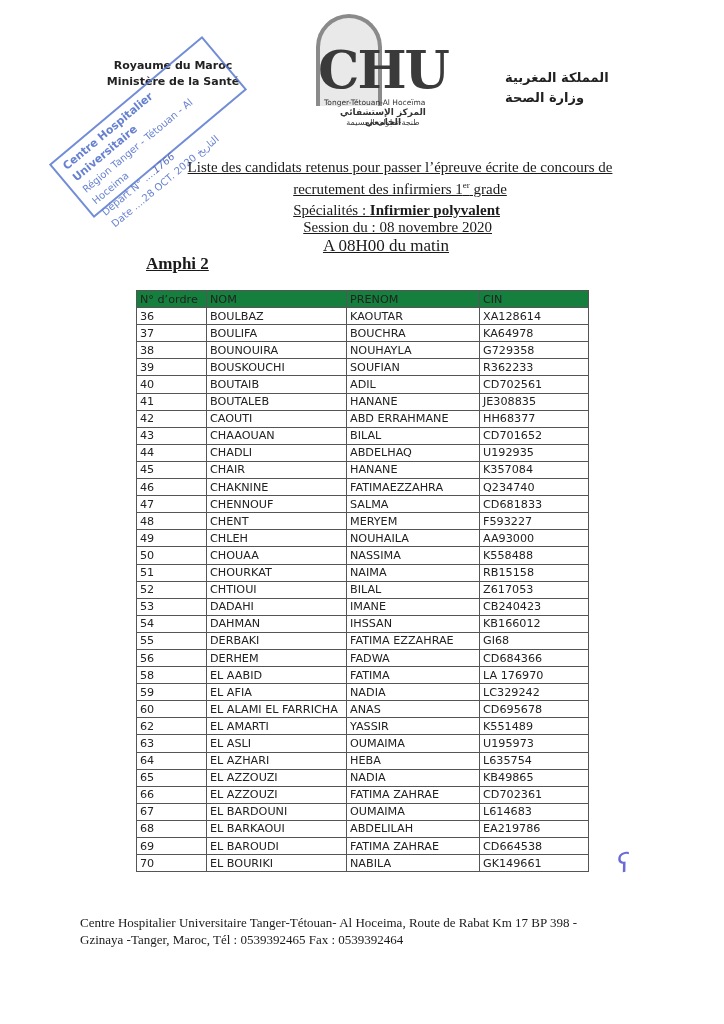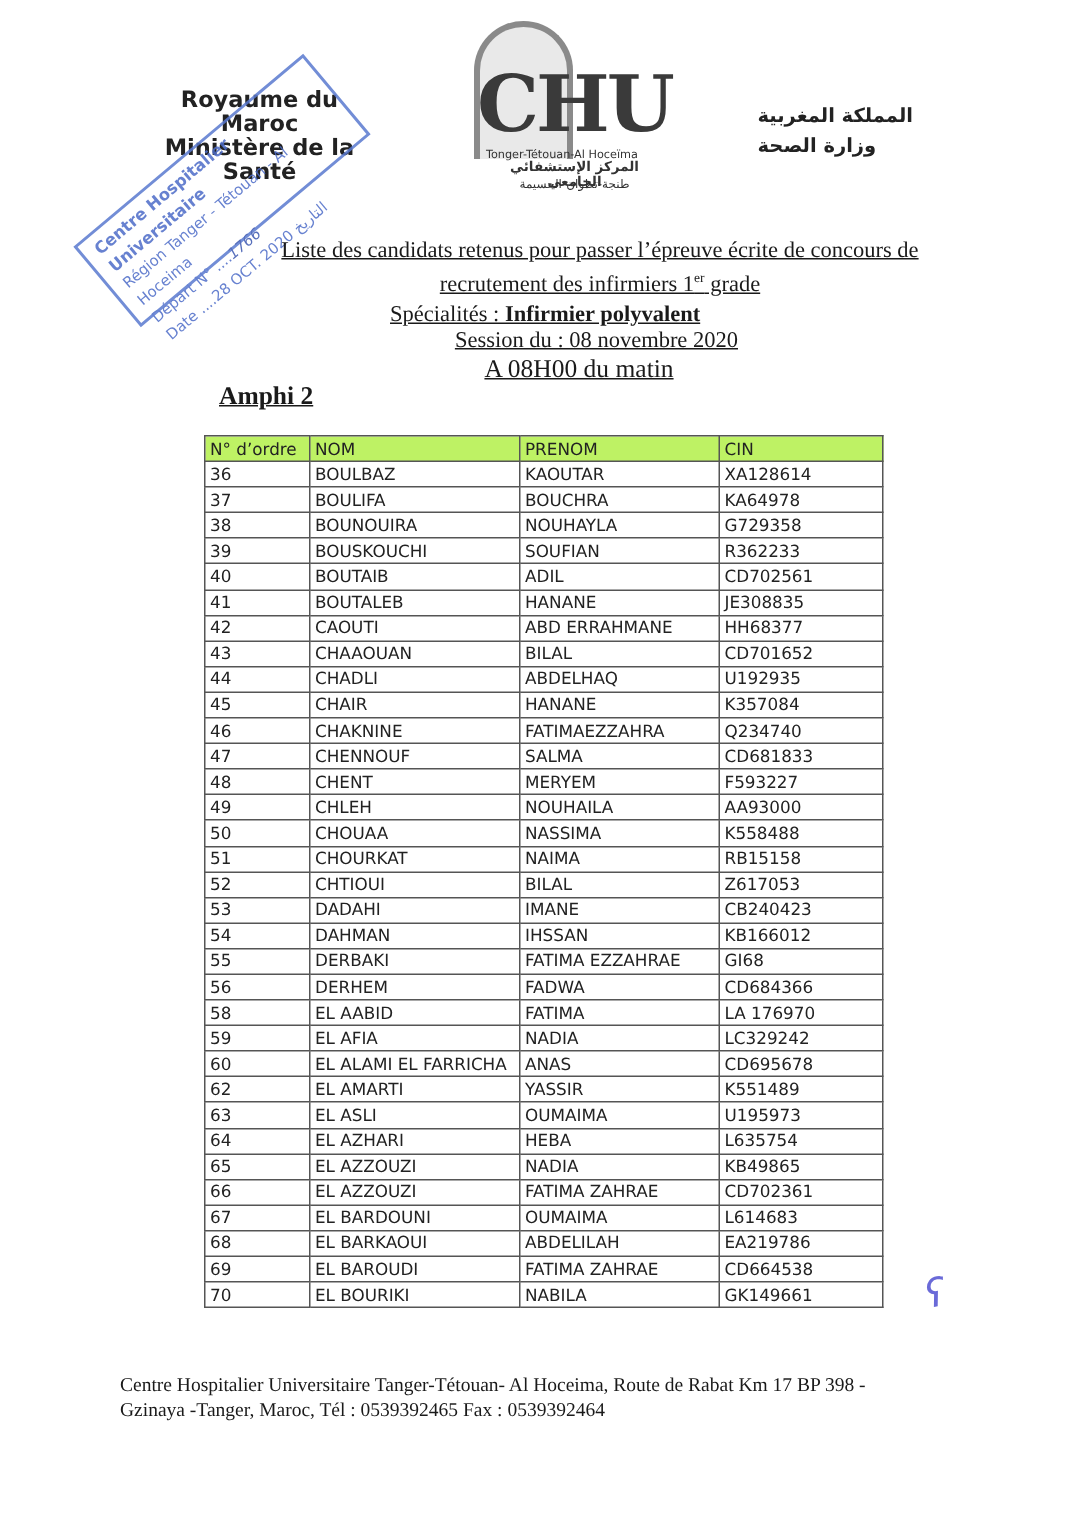--- a/index.html
+++ b/index.html
@@ -3,21 +3,21 @@
 <meta charset="utf-8">
 <style>
   html, body { margin: 0; padding: 0; }
   body {
     width: 724px; height: 1024px; background: #ffffff; position: relative; overflow: hidden;
     font-family: "Liberation Serif", serif; color: #1a1a1a;
   }
   .abs { position: absolute; }
   .left-header {
     left: 98px; top: 58px; width: 150px; text-align: center;
-    font-family: "DejaVu Sans", sans-serif; font-weight: bold; font-size: 15px; line-height: 16px; color: #222;
+    font-family: "DejaVu Sans", sans-serif; font-weight: bold; font-size: 11px; line-height: 16px; color: #222;
   }
   .right-header {
     left: 505px; top: 68px; width: 120px; text-align: left; direction: rtl;
     font-family: "DejaVu Sans", sans-serif; font-weight: bold; font-size: 13px; line-height: 20px; color: #222;
   }
   .stamp {
     left: 48px; top: 92px; width: 200px; height: 70px;
     border: 2px solid #5a7ad0; color: #4d6cc8; transform: rotate(-40deg);
     transform-origin: center; font-family: "DejaVu Sans", sans-serif; font-size: 10px;
     padding: 3px 8px; box-sizing: border-box; line-height: 15px; opacity: 0.85;
@@ -34,34 +34,34 @@
     color: #3a3a3a; letter-spacing: -2px; line-height: 56px;
   }
   .logo-sub1 { left: 16px; top: 86px; font-family: "DejaVu Sans", sans-serif; font-size: 7.5px; color: #333; }
   .logo-sub2 { left: 20px; top: 95px; font-family: "DejaVu Sans", sans-serif; font-size: 9px; font-weight: bold; color: #333; direction: rtl; width: 110px; text-align: center;}
   .logo-sub3 { left: 20px; top: 106px; font-family: "DejaVu Sans", sans-serif; font-size: 8px; color: #333; direction: rtl; width: 110px; text-align: center;}
   .title {
     left: 180px; top: 158px; width: 440px; text-align: center;
     font-size: 15px; line-height: 18px; text-decoration: underline;
   }
   .title sup { font-size: 9px; }
-  .spec { left: 260px; top: 202px; width: 240px; font-size: 15px; line-height: 17px; }
+  .spec { left: 260px; top: 202px; width: 240px; text-align: right; font-size: 15px; line-height: 17px; }
   .spec u b { font-weight: bold; }
   .session { left: 260px; top: 219px; width: 232px; text-align: right; font-size: 15px; text-decoration: underline; }
   .heure { left: 300px; top: 236px; width: 172px; text-align: center; font-size: 17px; font-weight: normal; text-decoration: underline; }
   .amphi { left: 146px; top: 254px; font-size: 17px; font-weight: bold; text-decoration: underline; }
   table.cand {
     position: absolute; left: 136px; top: 290px; border-collapse: collapse;
     font-family: "DejaVu Sans", sans-serif; font-size: 11.2px; color: #222;
   }
   table.cand th, table.cand td {
     border: 1px solid #555; height: 16.1px; padding: 0 3px; text-align: left; font-weight: normal; white-space: nowrap;
     vertical-align: middle;
   }
-  table.cand th { background: #bef264; }
+  table.cand th { background: #15803d; }
   .c1 { width: 63px; } .c2 { width: 133px; } .c3 { width: 126px; } .c4 { width: 102px; }
   .signature {
     left: 617px; top: 848px; font-family: "DejaVu Sans", sans-serif; font-size: 26px; color: #6a6ad8; font-style: italic;
     transform: rotate(-10deg);
   }
   .footer {
     left: 80px; top: 914px; width: 580px; text-align: left; font-size: 13px; line-height: 17px;
   }
 </style>
 </head>

